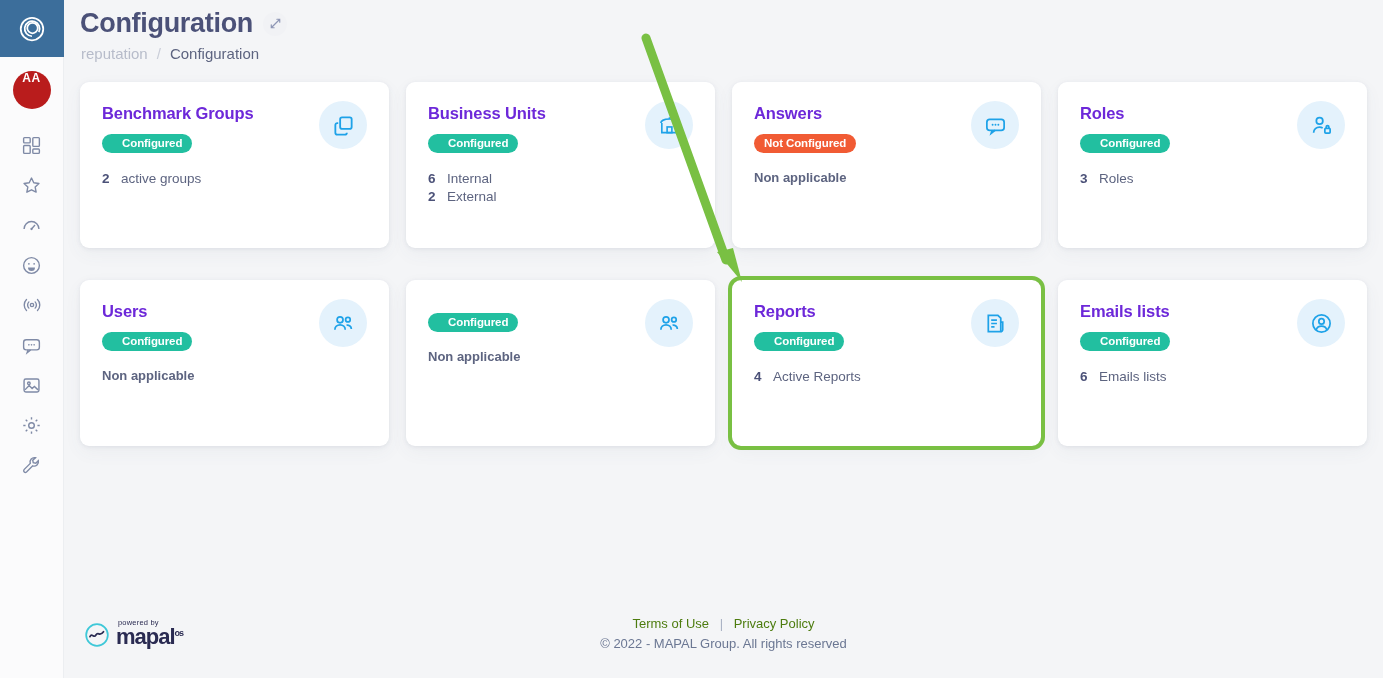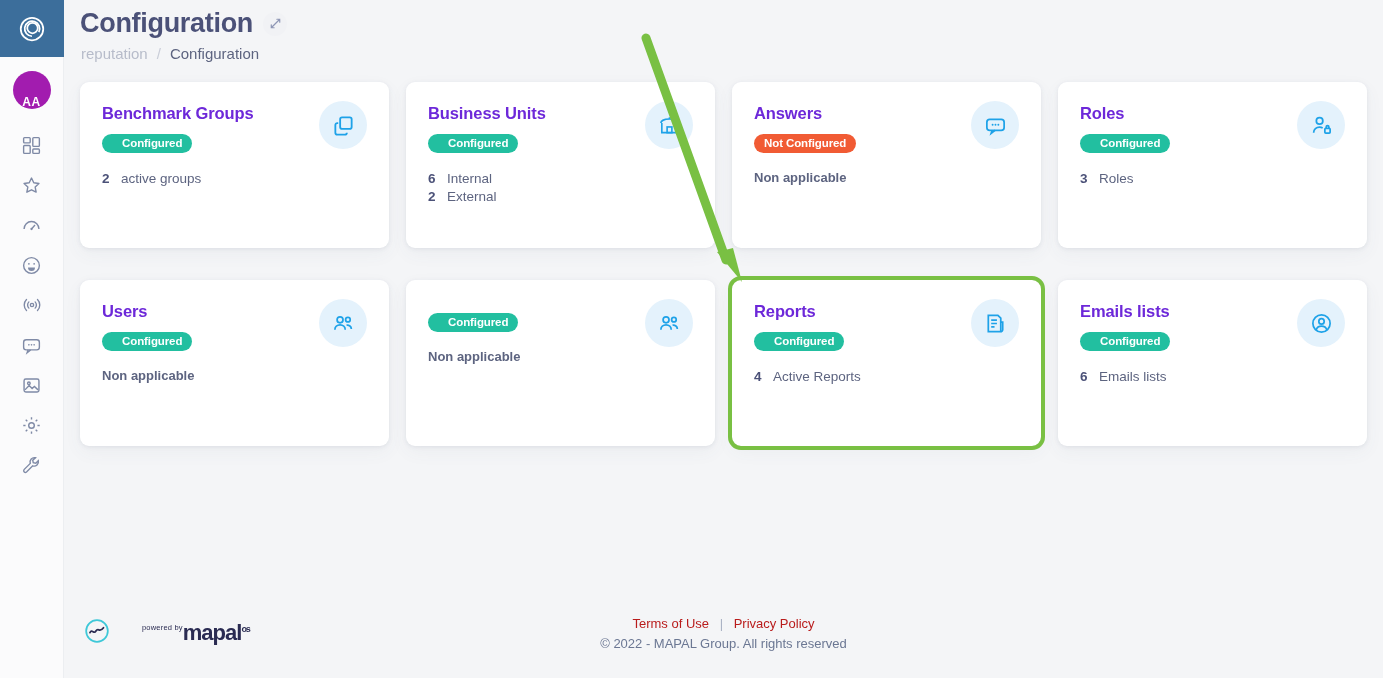--- a/index.html
+++ b/index.html
@@ -21,23 +21,23 @@
   }
   .rail-logo {
     width: 64px; height: 57px;
     background: #3c6e9b;
     display: flex; align-items: center; justify-content: center;
     flex: 0 0 auto;
   }
   .avatar {
     margin-top: 14px;
     width: 38px; height: 38px; border-radius: 50%;
-    background: #a21caf;
+    background: #b91c1c;
     color: #ffffff;
-    display: flex; align-items: flex-end; justify-content: center;
+    display: flex; align-items: flex-start; justify-content: center;
     font-size: 12px; font-weight: bold; letter-spacing: .5px;
     flex: 0 0 auto;
   }
   .rail-icons { margin-top: 16px; display: flex; flex-direction: column; align-items: center; }
   .rail-ico {
     width: 44px; height: 40px;
     display: flex; align-items: center; justify-content: center;
     color: #7f8aa6;
     cursor: pointer;
   }
@@ -114,30 +114,30 @@
     position: absolute; left: 0; top: 0; width: 1383px; height: 678px;
     pointer-events: none;
   }
 
   
   .footer { position: absolute; left: 64px; bottom: 8px; width: 1319px; height: 58px; }
   .mapal {
     position: absolute; left: 20px; top: 6px;
     display: flex; align-items: flex-end; gap: 6px;
   }
-  .mapal-text { display: flex; flex-direction: row; margin-left: 24px; }
+  .mapal-text { display: flex; flex-direction: column; }
   .powered { font-size: 7.5px; color: #2a2b52; letter-spacing: .2px; margin-left: 2px; }
   .mapal-word { font-size: 22px; font-weight: bold; color: #2a2b52; letter-spacing: -1px; line-height: .95; }
   .mapal-os { font-size: 9px; color: #2a2b52; vertical-align: super; }
   .foot-center {
     position: absolute; left: 0; right: 0; top: 4px;
     text-align: center;
   }
   .foot-links { font-size: 13px; color: #6b7793; }
-  .foot-links a { color: #b91c1c; text-decoration: none; cursor: pointer; }
+  .foot-links a { color: #4d7c0f; text-decoration: none; cursor: pointer; }
   .foot-pipe { color: #a9b1c4; margin: 0 7px; }
   .foot-copy { margin-top: 5px; font-size: 13px; color: #6b7793; }
 </style>
 </head>
 <body>
 
 <div id="app">
 
   <div class="rail">
     <div class="rail-logo">

